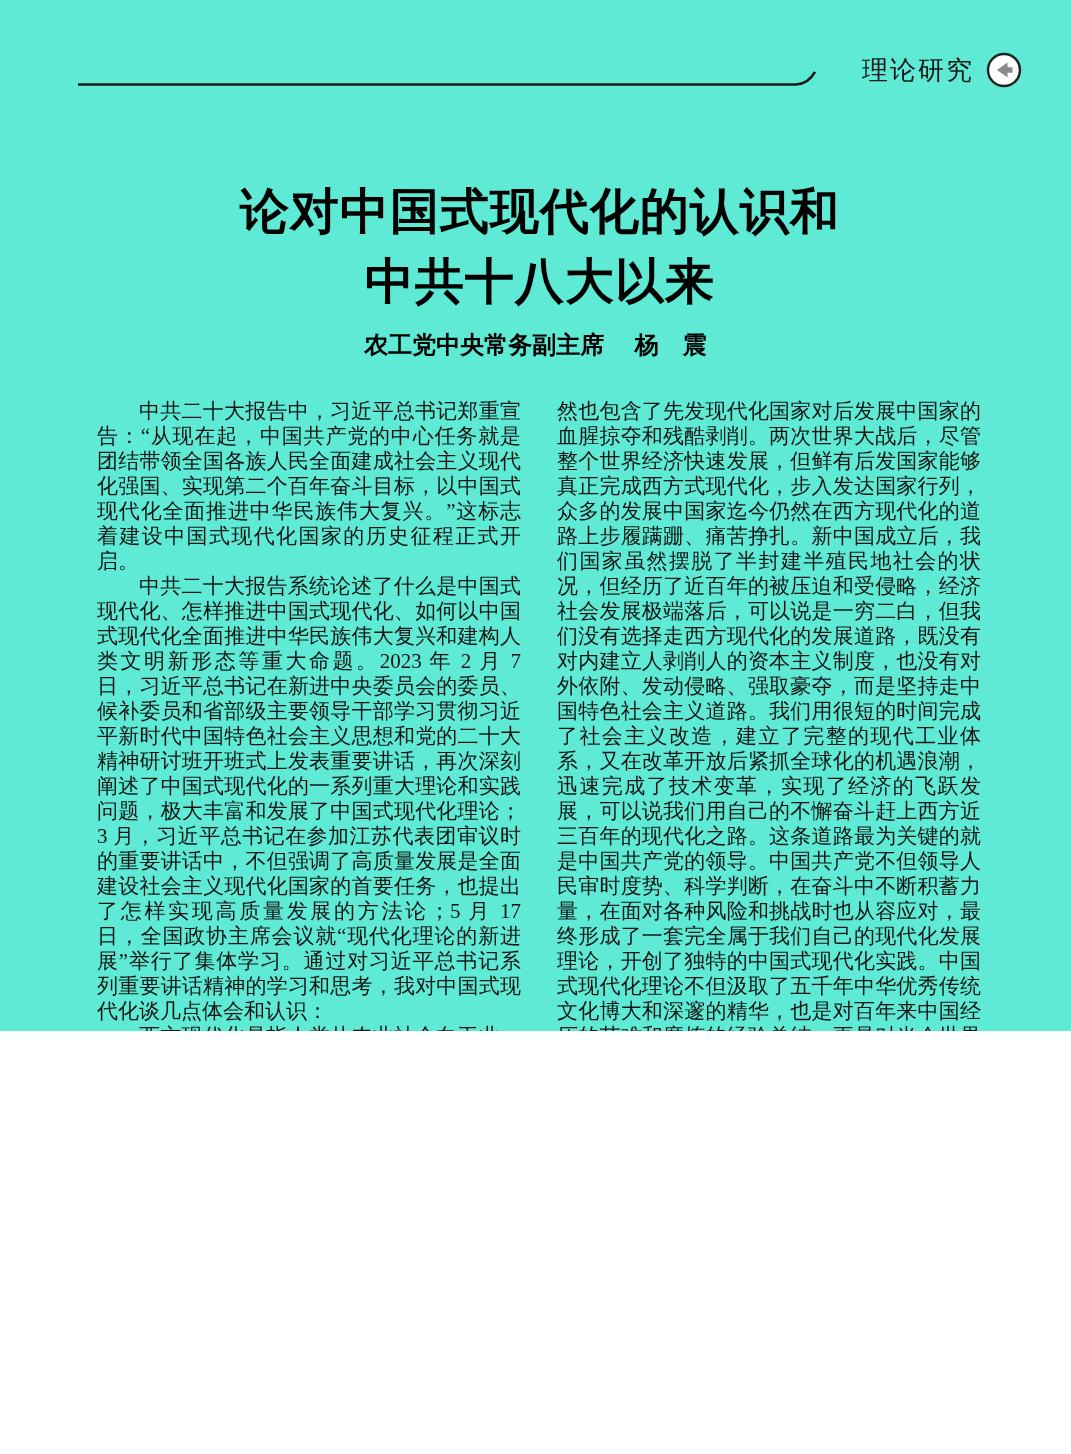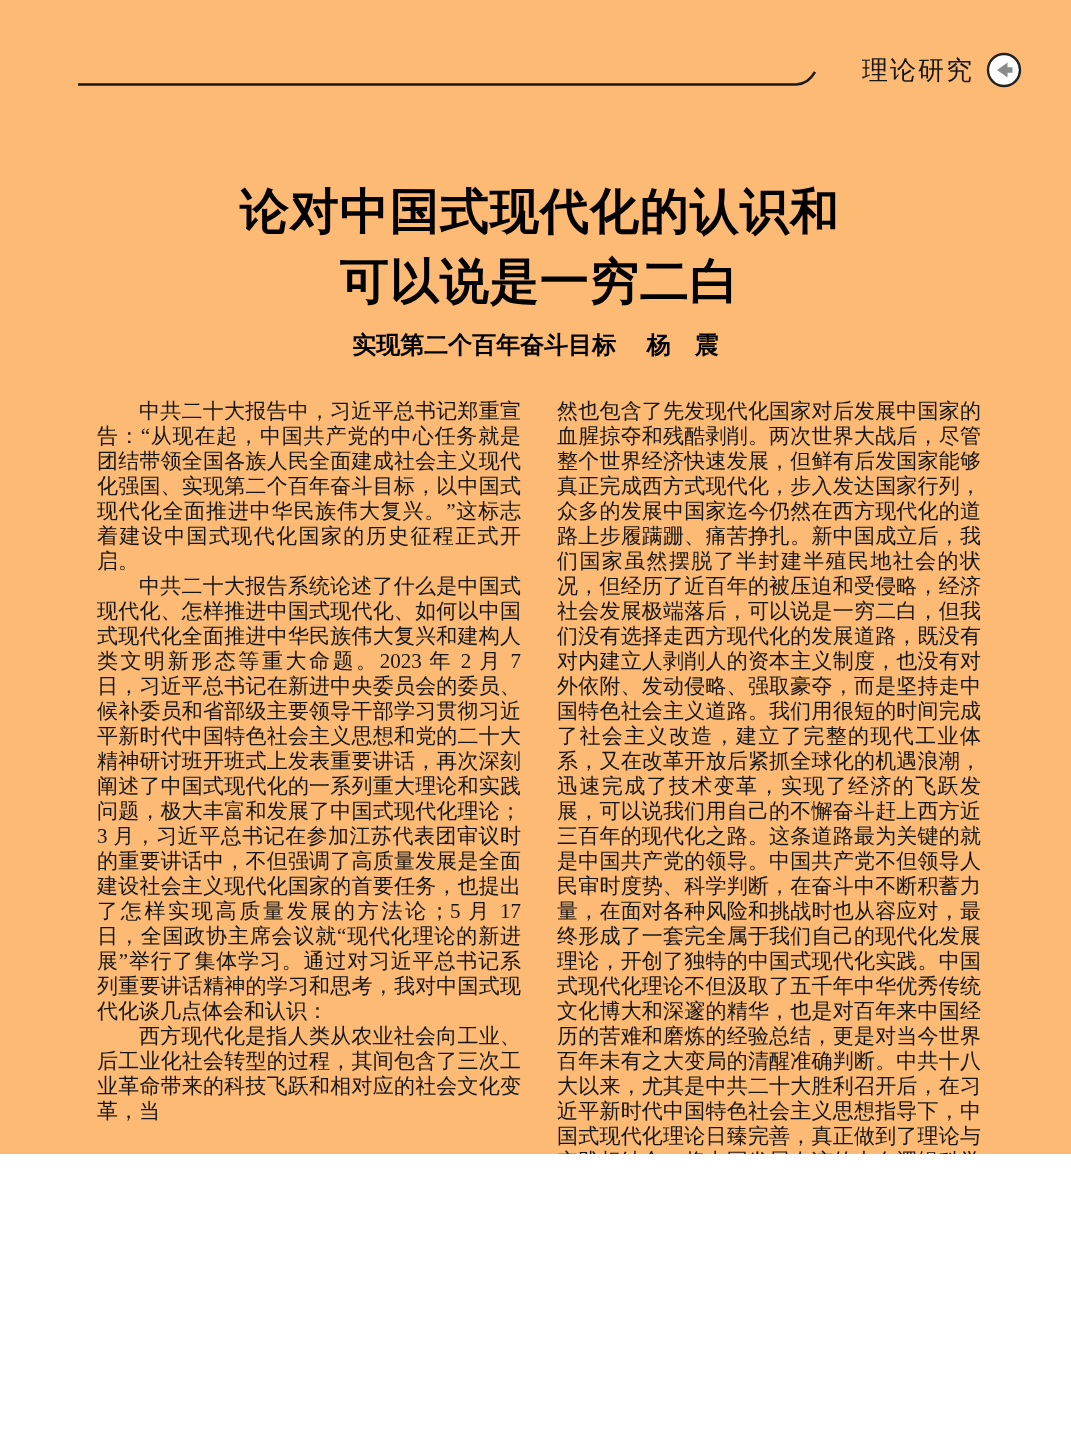--- a/index.html
+++ b/index.html
@@ -1,19 +1,19 @@
 <!DOCTYPE html>
 <html><head>
 <meta charset="utf-8">
 <style>
   html,body { margin:0; padding:0; background:#ffffff; }
   .page {
     position:relative;
-    width:1071px; height:1154px;
-    background:#fdba74;
+    width:1071px; height:1031px;
+    background:#5eead4;
     overflow:hidden;
     font-family:"Liberation Serif","DejaVu Serif",serif;
     color:#111111;
   }
 
   
   .header-rule {
     position:absolute; left:78px; top:70px;
     width:738px; height:18px;
   }
@@ -92,25 +92,25 @@
     <span>
       <svg class="header-icon" viewBox="0 0 36 36">
         <circle cx="18" cy="18" r="16" fill="#ffffff" stroke="#222222" stroke-width="2.4"></circle>
         <path d="M21.5 10.5 L11 18 L21.5 25.5 L21.5 20.8 L26.5 20.8 L26.5 15.2 L21.5 15.2 Z" fill="#8a8a8a"></path>
       </svg>
     </span>
   </div>
 
   <h1 class="title">
     <span>论对中国式现代化的认识和</span>
-    <span>可以说是一穷二白</span>
+    <span>中共十八大以来</span>
   </h1>
 
   <div class="author">
-    <span>实现第二个百年奋斗目标</span>
+    <span>农工党中央常务副主席</span>
     <span class="name">杨　震</span>
   </div>
 
   <div class="body-columns">
     <div class="col">
       <p>中共二十大报告中，习近平总书记郑重宣告：“从现在起，中国共产党的中心任务就是团结带领全国各族人民全面建成社会主义现代化强国、实现第二个百年奋斗目标，以中国式现代化全面推进中华民族伟大复兴。”这标志着建设中国式现代化国家的历史征程正式开启。</p>
       <p>中共二十大报告系统论述了什么是中国式现代化、怎样推进中国式现代化、如何以中国式现代化全面推进中华民族伟大复兴和建构人类文明新形态等重大命题。2023 年 2 月 7 日，习近平总书记在新进中央委员会的委员、候补委员和省部级主要领导干部学习贯彻习近平新时代中国特色社会主义思想和党的二十大精神研讨班开班式上发表重要讲话，再次深刻阐述了中国式现代化的一系列重大理论和实践问题，极大丰富和发展了中国式现代化理论；3 月，习近平总书记在参加江苏代表团审议时的重要讲话中，不但强调了高质量发展是全面建设社会主义现代化国家的首要任务，也提出了怎样实现高质量发展的方法论；5 月 17 日，全国政协主席会议就“现代化理论的新进展”举行了集体学习。通过对习近平总书记系列重要讲话精神的学习和思考，我对中国式现代化谈几点体会和认识：</p>
       <p>西方现代化是指人类从农业社会向工业、后工业化社会转型的过程，其间包含了三次工业革命带来的科技飞跃和相对应的社会文化变革，当</p>
     </div>
     <div class="col">

